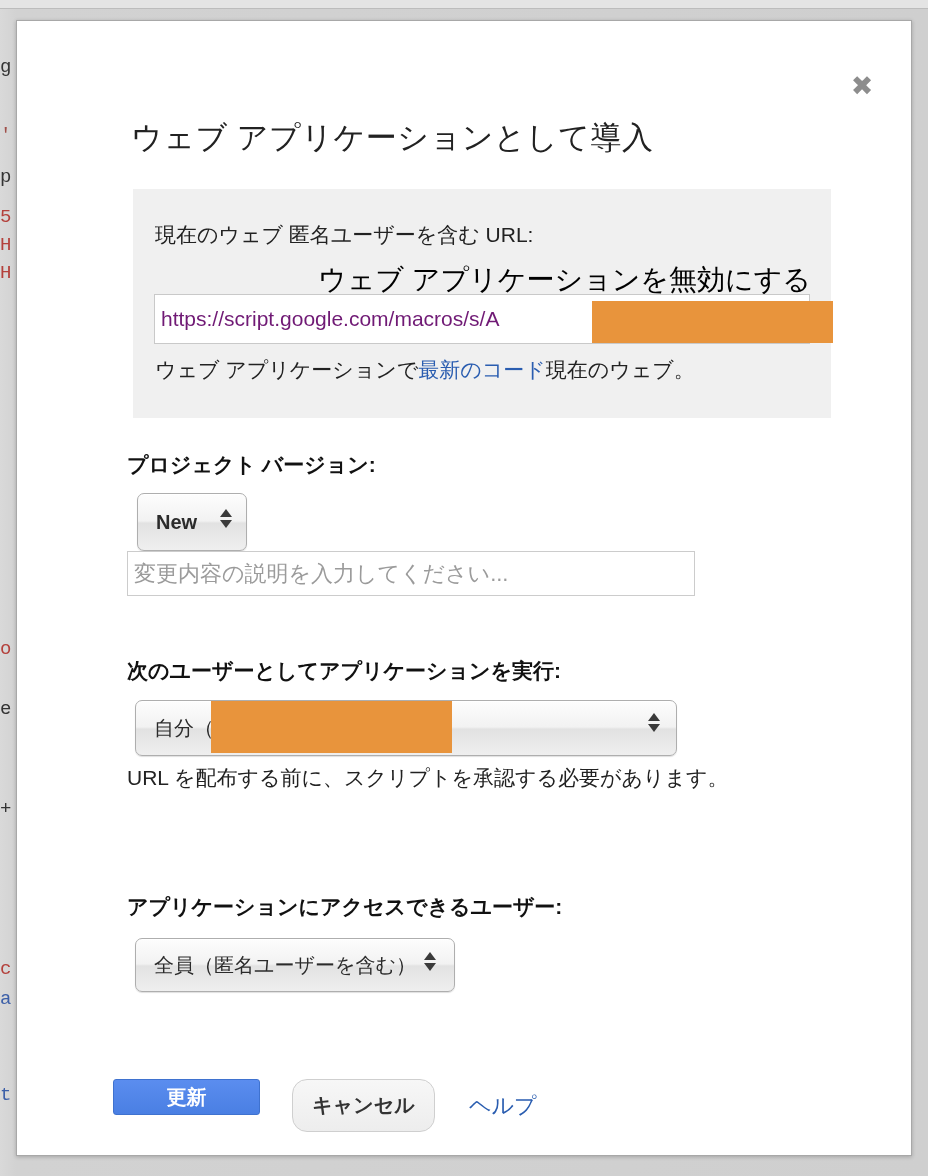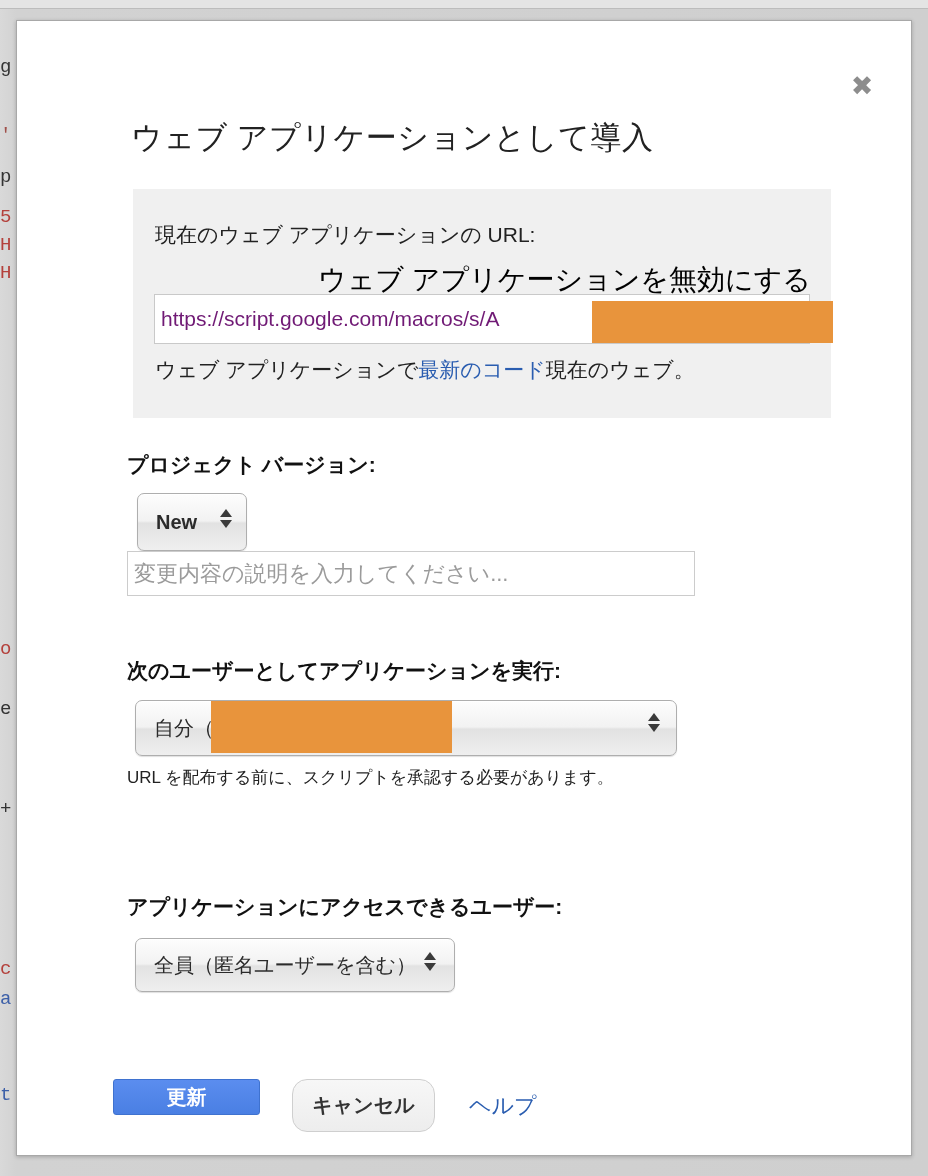--- a/index.html
+++ b/index.html
@@ -254,21 +254,21 @@
     line-height: 40px;
   }
   #version-desc::placeholder { color: #9b9b9b; }
 
   
   #auth-note {
     position: absolute;
     left: 110px;
     top: 740px;
     width: 716px;
-    font-size: 17px;
+    font-size: 21px;
     line-height: 34px;
     color: #222;
   }
 
   
   #btn-update {
     position: absolute;
     left: 96px;
     top: 1058px;
     width: 147px;
@@ -331,21 +331,21 @@
 </div>
 
 <div id="modal">
 
   <div id="close-btn">✖</div>
 
   <div id="dialog-title">ウェブ アプリケーションとして導入</div>
 
   <div id="url-panel">
 
-    <div id="url-panel-label">現在のウェブ アプリケーションの URL:</div>
+    <div id="url-panel-label">現在のウェブ 匿名ユーザーを含む URL:</div>
 
     <a id="disable-link">ウェブ アプリケーションを無効にする</a>
 
     <div id="url-input-wrap">
       <input id="url-input" type="text" readonly="" value="https://script.google.com/macros/s/A" style="">
       <div id="url-redaction" class="redaction" style="background: rgb(232, 148, 60);"></div>
     </div>
 
     <div id="url-note">
       <span>ウェブ アプリケーションで</span><a>最新のコード</a><span>現在のウェブ。</span>

